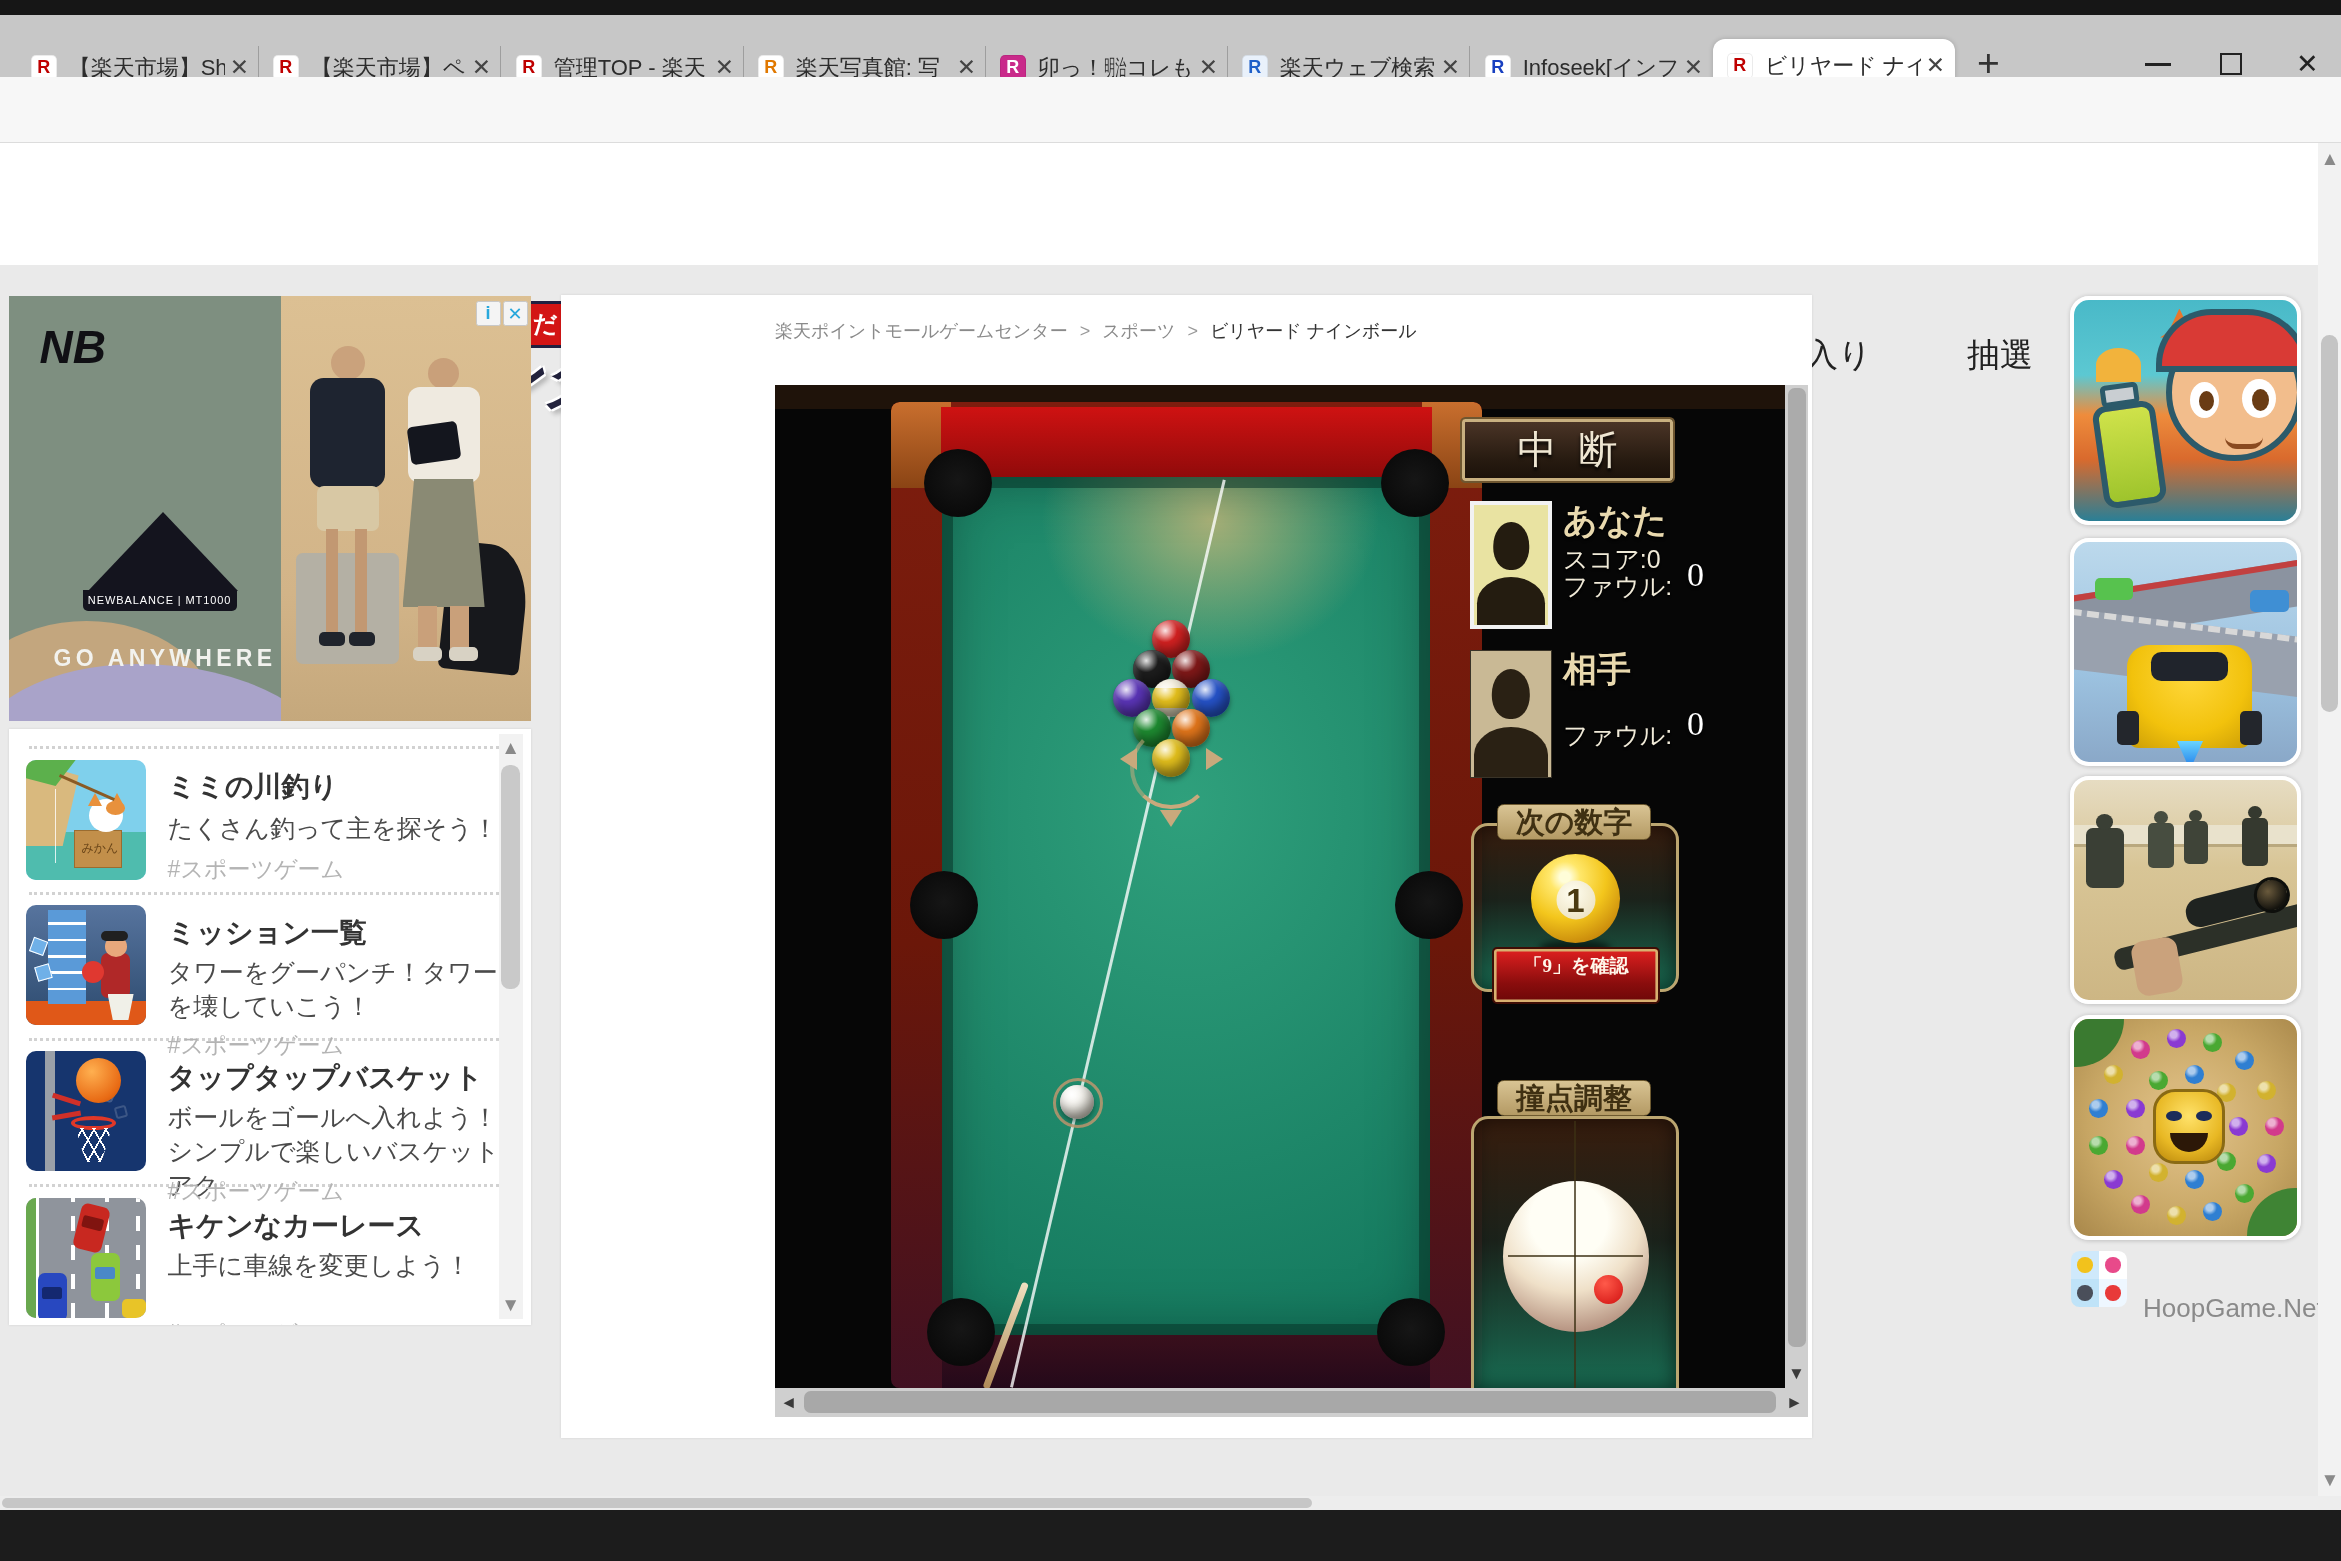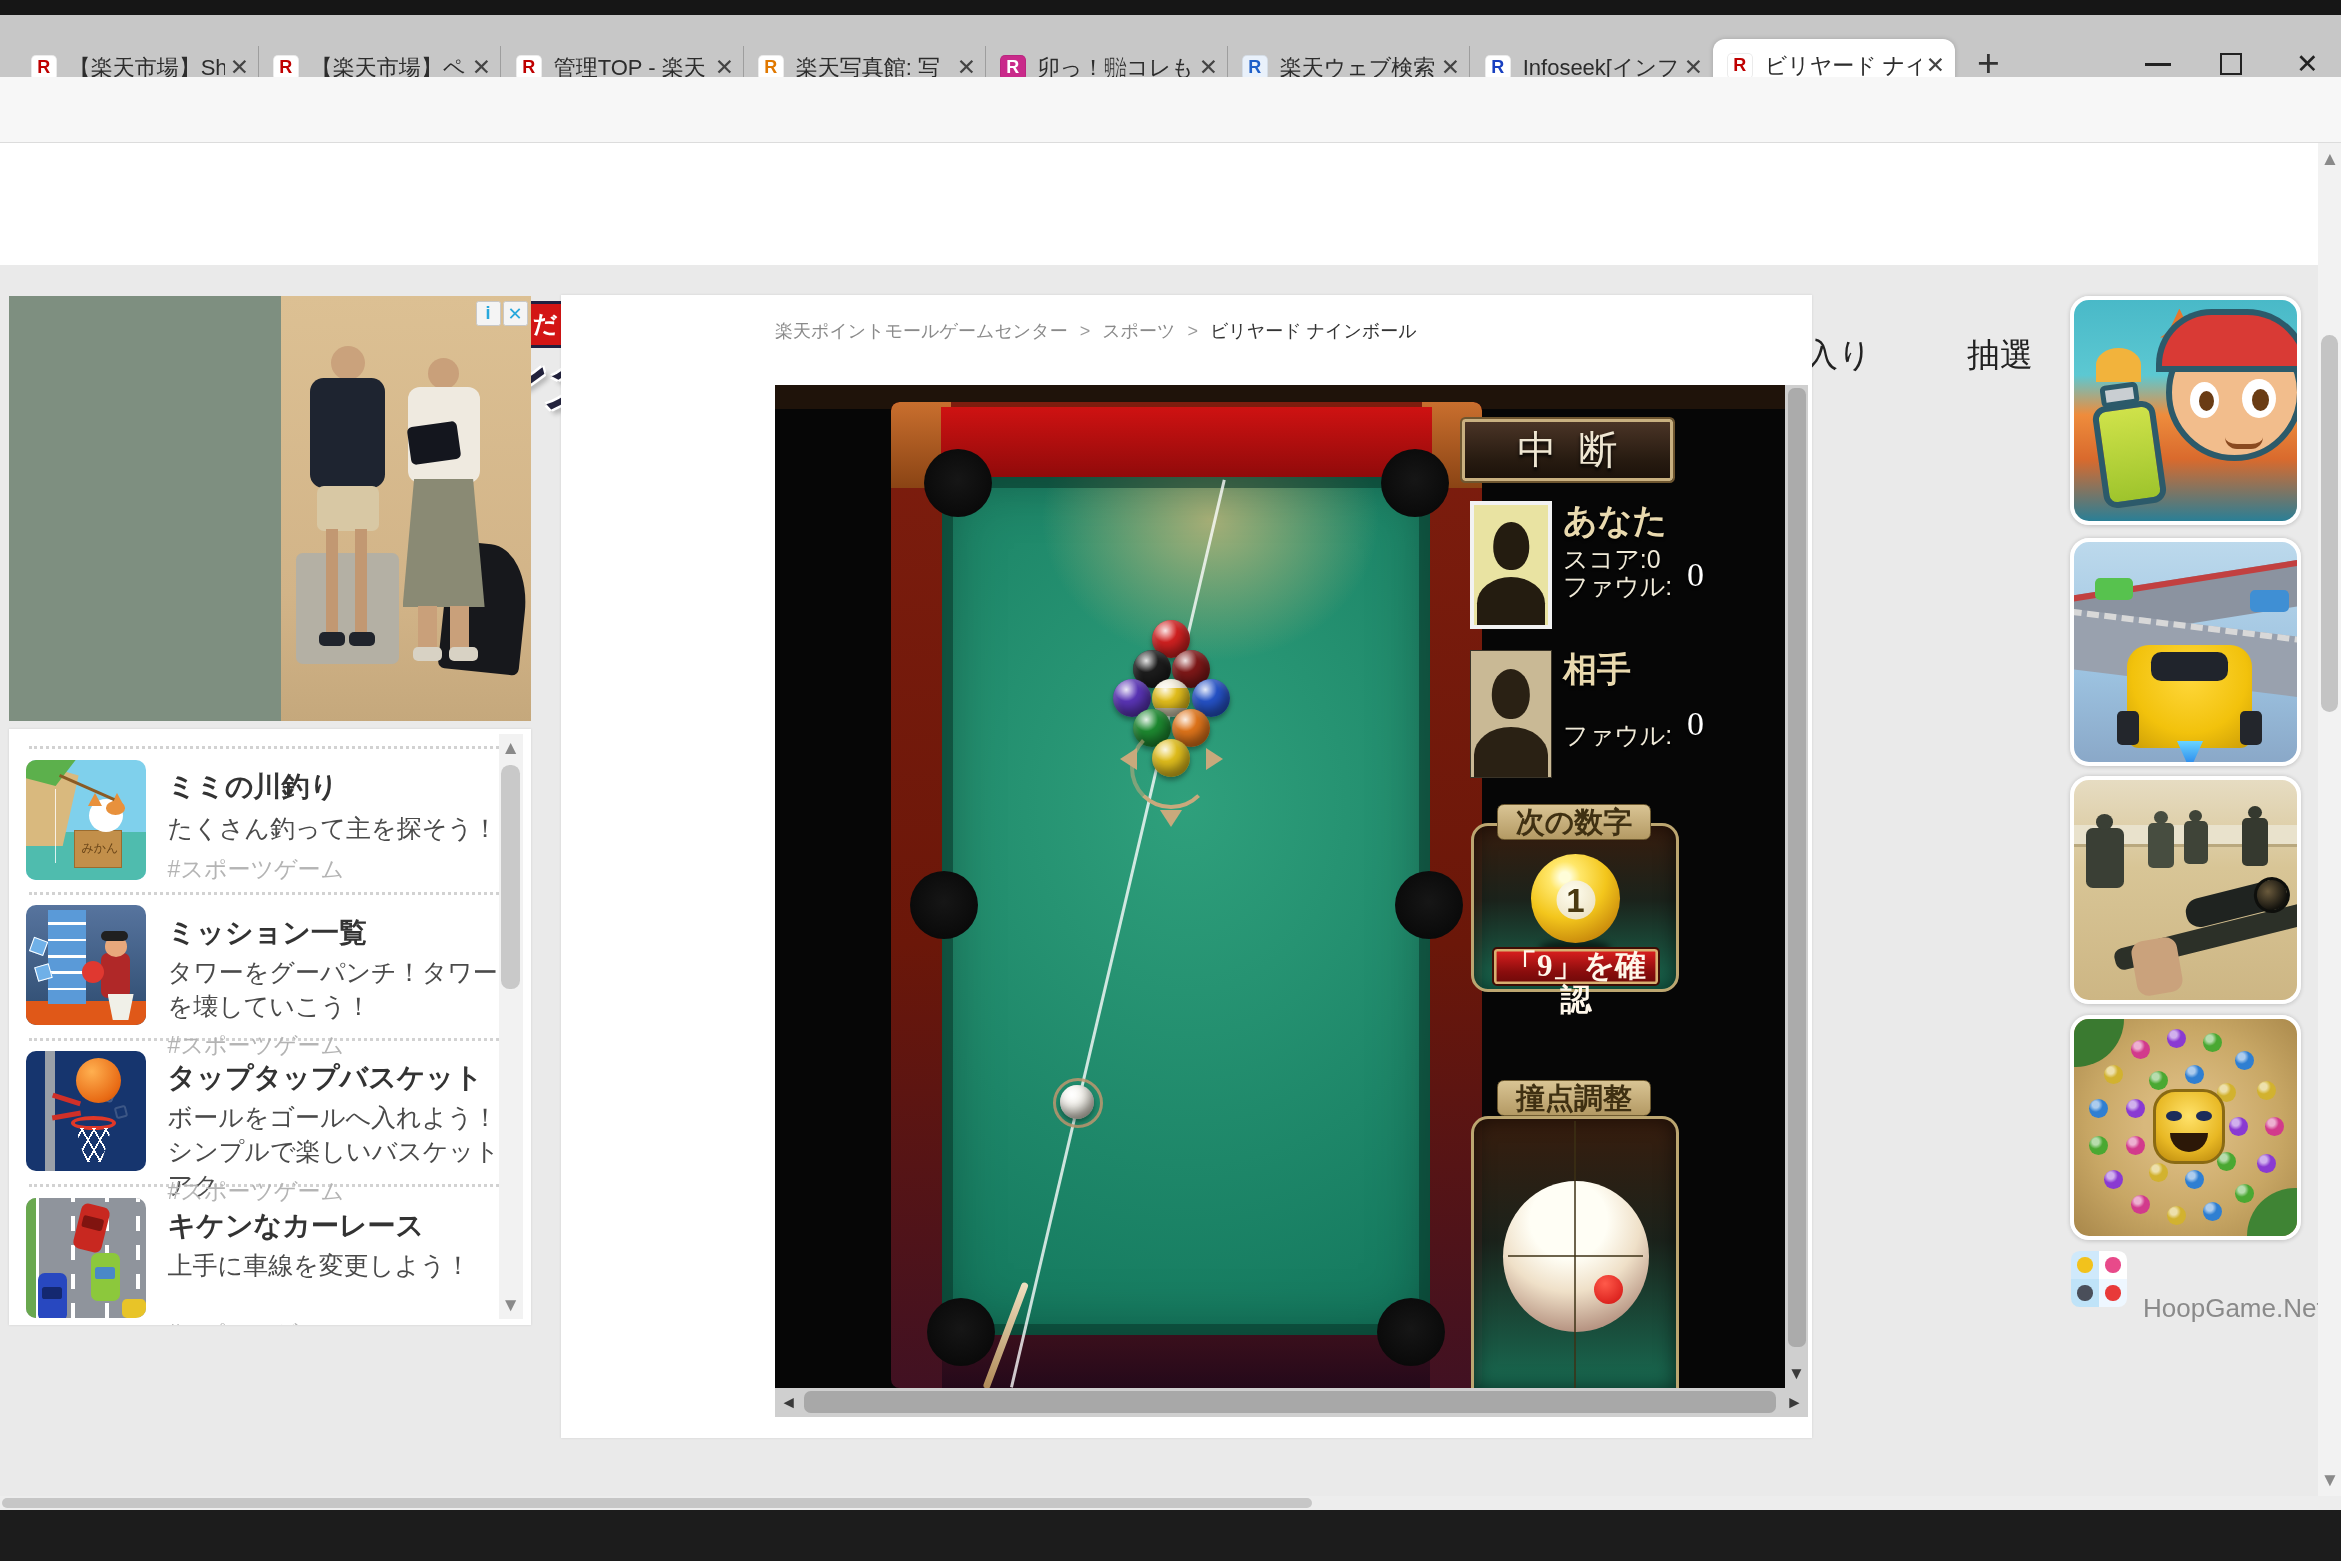--- a/index.html
+++ b/index.html
@@ -69,21 +69,21 @@
   .avatar{position:absolute;width:82px;height:128px;overflow:hidden}
   .sil::before{content:"";position:absolute;left:50%;top:14%;width:48%;height:40%;transform:translateX(-50%);background:var(--sc);border-radius:50% 50% 46% 46%}
   .sil::after{content:"";position:absolute;left:4%;bottom:-4%;width:92%;height:44%;background:var(--sc);border-radius:55% 55% 0 0}
   .pname{position:absolute;font-size:34px;font-weight:bold;color:#e9d9ae;font-family:"Liberation Serif","DejaVu Serif",serif;text-shadow:0 1.7px 2.6px #000}
   .psmall{position:absolute;font-size:25px;color:#f0ead8;text-shadow:0 1.7px 1.7px #000}
   .pzero{position:absolute;font-size:34px;color:#fff;font-family:"Liberation Serif","DejaVu Serif",serif;text-shadow:0 1.7px 2.6px #000}
   .plate{position:absolute;width:154px;height:36px;line-height:34px;text-align:center;font-size:29px;font-weight:bold;color:#3f3012;background:linear-gradient(180deg,#d9c494,#b49a64);border:1.7px solid #6e5a30;border-radius:6.8px;z-index:3;font-family:"Liberation Serif","DejaVu Serif",serif}
   .gframe{position:absolute;width:208px;border:3.4px solid #bca670;border-radius:17px;background:linear-gradient(180deg,rgba(58,30,14,.95),rgba(34,44,34,.75) 45%,rgba(26,118,90,.9));box-shadow:inset 0 0 20.5px rgba(0,0,0,.6)}
   #ball1{left:756px;top:469px;width:89px;height:89px;border-radius:50%;background:radial-gradient(circle at 38% 26%,#fffdd8 0 6%,#ffe76a 18%,#f3c61c 48%,#c07d08 86%,#8a5a06)}
   #ball1 .num{position:absolute;left:50%;top:52%;transform:translate(-50%,-50%);width:39px;height:39px;border-radius:50%;background:radial-gradient(circle at 40% 32%,#fffef0,#e8dcb8);color:#4a3a10;font-weight:bold;font-size:33px;display:flex;align-items:center;justify-content:center}
-  #redbtn{left:717px;top:562px;width:168px;height:39px;background:linear-gradient(180deg,#e02020,#8a0d0d 65%,#6d0808);border:2.6px solid #3f0d05;box-shadow:inset 0 0 0 2.6px #d8b070;border-radius:5.1px;color:#fff7ea;font-size:31px;font-weight:bold;text-align:center;line-height:34px;font-family:"Liberation Serif","DejaVu Serif",serif}
+  #redbtn{left:717px;top:562px;width:168px;height:57px;background:linear-gradient(180deg,#e02020,#8a0d0d 65%,#6d0808);border:2.6px solid #3f0d05;box-shadow:inset 0 0 0 2.6px #d8b070;border-radius:5.1px;color:#fff7ea;font-size:19px;font-weight:bold;text-align:center;line-height:34px;font-family:"Liberation Serif","DejaVu Serif",serif}
   #cball{left:728px;top:796px;width:146px;height:151px;border-radius:50%;background:radial-gradient(circle at 45% 26%,#fffef5 0 28%,#efe0c8 52%,#b89684 80%,#86665a)}
   
   .rthumb{position:absolute;left:2070px;width:231px;border-radius:19px;border:4.3px solid #fff;overflow:hidden;box-shadow:0 0.9px 4.3px rgba(0,0,0,.18);cursor:pointer}
   
   #taskbar{left:0;top:1510px;width:2342px;height:51px;background:#1c1c1c}
   
   .vtrack{background:#cfcfcf}
   .harr{color:#3a3a3a;font-size:17px;text-align:center;line-height:29px}
 </style>
 </head>
@@ -172,20 +172,28 @@
     <div class="nav" style="left:758px">ホーム</div>
     <div class="nav" style="left:1014px">ミッション一覧</div>
     <div class="nav" style="left:1273px">新着ゲーム</div>
     <div class="nav" style="left:1530px">プレイ履歴</div>
     <div class="nav" style="left:1788px">お気に入り</div>
     <div class="nav" style="left:2000px">抽選</div>
     <div class="abs" style="left:2078px;top:164px;width:14.6px;height:14.6px;border-radius:50%;background:#e01414"></div>
   </div>
 
   <div class="abs" style="left:8.6px;top:296px;width:522px;height:425px;overflow:hidden;background:#7e8f80">
+    <div class="abs" style="left:0;top:0;width:272px;height:425px;background:#7e8f80">
+      <div class="abs" style="left:-51px;top:325px;width:257px;height:188px;background:#c3a67e;border-radius:50%"></div>
+      <div class="abs" style="left:-34px;top:368px;width:360px;height:197px;background:#a9a3c9;border-radius:45% 55% 0 0"></div>
+      <div class="abs" style="left:31px;top:24px;font-size:46px;font-weight:900;font-style:italic;color:#101014">NB</div>
+      <div class="abs" style="left:79px;top:216px;width:0;height:0;border-left:75px solid transparent;border-right:75px solid transparent;border-bottom:79px solid #14141e"></div>
+      <div class="abs flexc" style="left:74px;top:294px;width:154px;height:20.5px;background:#14141e;color:#fff;font-size:11px;letter-spacing:0.9px;border-radius:0 0 5.1px 5.1px">NEWBALANCE | MT1000</div>
+      <div class="abs" style="left:45px;top:349px;font-size:23px;font-weight:bold;color:#f2f2ee;letter-spacing:4.3px">GO ANYWHERE</div>
+    </div>
     <div class="abs" style="left:272px;top:0;width:250px;height:425px;background:linear-gradient(180deg,#dcc093,#d2b488 70%,#c5a87c)">
       <div class="abs" style="left:15.4px;top:257px;width:103px;height:111px;background:#b4b0a4;border-radius:6.8px"></div>
       <div class="abs" style="left:163px;top:248px;width:81px;height:128px;background:#17181c;border-radius:10.3px 50% 6.8px 6.8px;transform:rotate(6deg)"></div>
       <div class="abs" style="left:50px;top:50px;width:34px;height:34px;border-radius:50%;background:#caa27c"></div>
       <div class="abs" style="left:29px;top:82px;width:75px;height:110px;background:#1e2430;border-radius:13.7px"></div>
       <div class="abs" style="left:36px;top:190px;width:62px;height:45px;background:#d8c8a4;border-radius:6.8px"></div>
       <div class="abs" style="left:45px;top:233px;width:12px;height:103px;background:#c29872"></div>
       <div class="abs" style="left:74px;top:233px;width:12px;height:103px;background:#c29872"></div>
       <div class="abs" style="left:38px;top:336px;width:26px;height:13.7px;background:#20242c;border-radius:5.1px"></div>
       <div class="abs" style="left:68px;top:336px;width:26px;height:13.7px;background:#20242c;border-radius:5.1px"></div>

